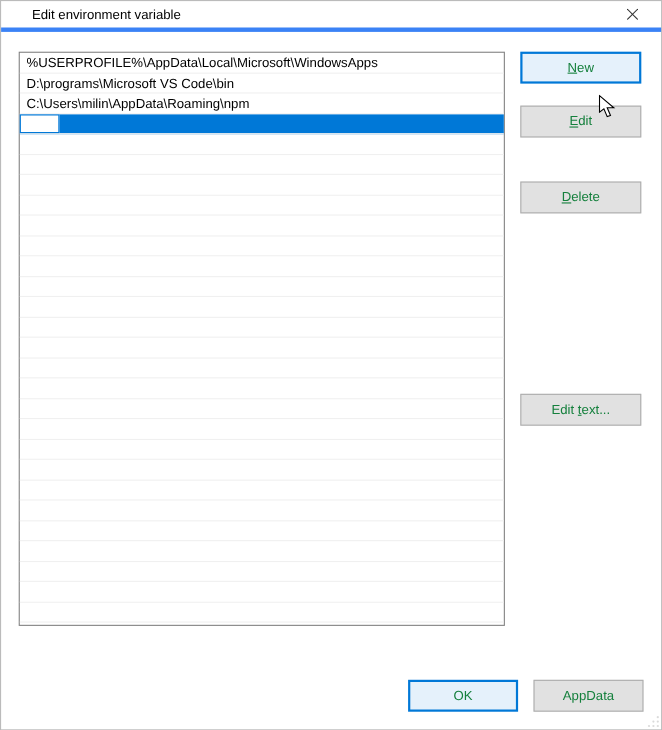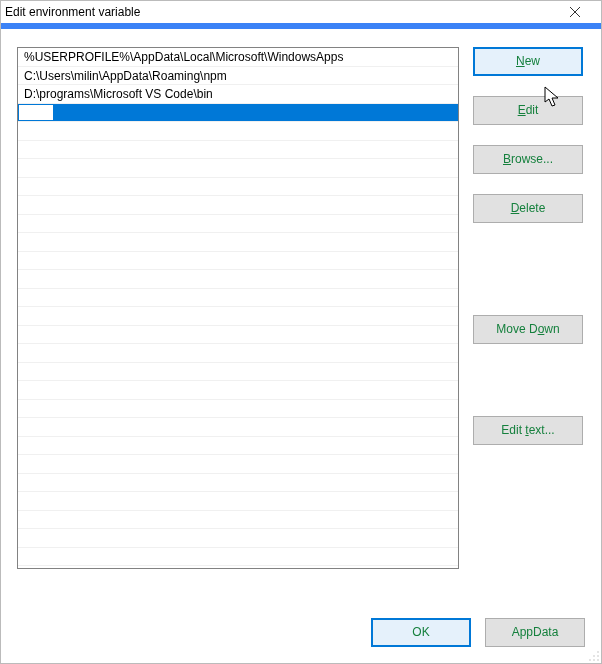--- a/index.html
+++ b/index.html
@@ -19,22 +19,22 @@
       border: 1px solid #bbbbbb;
       background: #ffffff;
       display: flex;
       flex-direction: column;
     }
     .titlebar {
       height: 28px;
       display: flex;
       align-items: center;
       justify-content: space-between;
-      padding: 0 4px 0 4px;
-      border-bottom: 6px solid #3b82f6;
+      padding: 0 4px 0 28px;
+      border-bottom: 4px solid #3b82f6;
     }
     .titlebar .title {
       font-size: 12px;
       color: #000;
     }
     .close-btn {
       width: 44px;
       height: 30px;
       display: flex;
       align-items: center;
@@ -152,22 +152,22 @@
         <line x1="10" y1="0" x2="0" y2="10" stroke="#333" stroke-width="1"></line>
       </svg>
     </div>
   </div>
 
   <div class="content">
     <div class="main-row">
 
       <div class="listbox" id="listbox">
           <div class="list-row">%USERPROFILE%\AppData\Local\Microsoft\WindowsApps</div>
+          <div class="list-row">D:\programs\Microsoft VS Code\bin</div>
           <div class="list-row">C:\Users\milin\AppData\Roaming\npm</div>
-          <div class="list-row">D:\programs\Microsoft VS Code\bin</div>
           <div class="list-row selected">
             <div class="edit-area"></div>
           </div>
           <div class="list-row"></div>
           <div class="list-row"></div>
           <div class="list-row"></div>
           <div class="list-row"></div>
           <div class="list-row"></div>
           <div class="list-row"></div>
           <div class="list-row"></div>
@@ -192,32 +192,26 @@
 
       <div class="side-btns">
         <button class="btn primary">
           <span><span class="underline-first">N</span>ew</span>
         </button>
         <div class="gap"></div>
         <button class="btn">
           <span><span class="underline-first">E</span>dit</span>
         </button>
         <div class="gap"></div>
-        <button class="btn">
-          <span><span class="underline-first">B</span>rowse...</span>
-        </button>
         <div class="gap"></div>
         <button class="btn">
           <span><span class="underline-first">D</span>elete</span>
         </button>
         <div class="gap-big"></div>
         <div class="gap"></div>
-        <button class="btn">
-          <span>Move D<span class="underline-first">o</span>wn</span>
-        </button>
         <div class="gap-big"></div>
         <button class="btn">
           <span>Edit <span class="underline-first">t</span>ext...</span>
         </button>
       </div>
     </div>
 
     <div class="bottom-row">
       <button class="btn primary">OK</button>
       <div class="spacer"></div>

